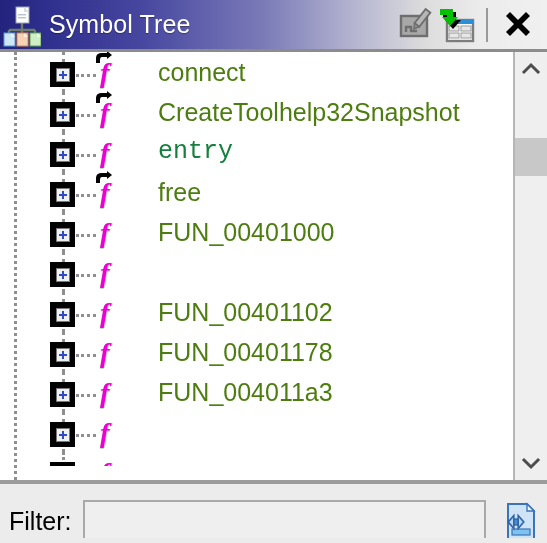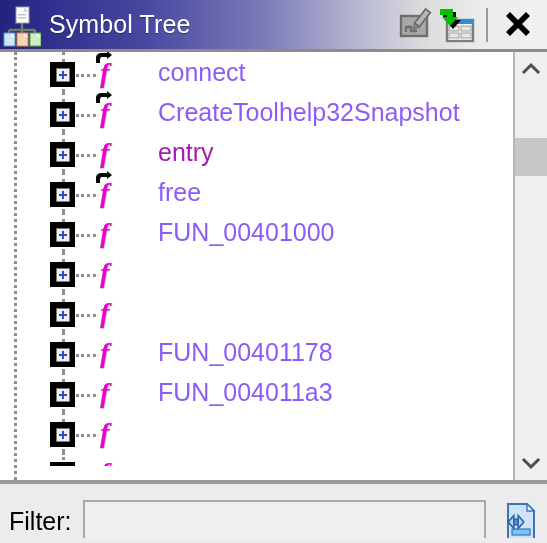--- a/index.html
+++ b/index.html
@@ -198,22 +198,22 @@
   }
 
   .label {
     position: absolute;
     left: 158px;
     font-size: 25px;
     line-height: 40px;
     white-space: nowrap;
     top: 0;
   }
-  .label.blue    { color: #8b5cf6; }
-  .label.magenta { color: #a21caf; }
+  .label.blue    { color: #4d7c0f; }
+  .label.magenta { color: #15803d; font-family: Liberation Mono, monospace; }
 
   
   .row.clipped { height: 14px; overflow: hidden; }
   .row.clipped .toggle { top: 10px; }
   .row.clipped .vline { height: 14px; }
 
   
   .scrollbar {
     flex: 0 0 34px;
     width: 34px;
@@ -444,20 +444,21 @@
         </div>
         <div class="row">
           <div class="vline"></div>
           <div class="toggle">
             <i></i>
           </div>
           <div class="hline"></div>
           <div class="ficon">
             <span class="fglyph">f</span>
           </div>
+          <div class="label blue">FUN_00401102</div>
         </div>
         <div class="row">
           <div class="vline"></div>
           <div class="toggle">
             <i></i>
           </div>
           <div class="hline"></div>
           <div class="ficon">
             <span class="fglyph">f</span>
           </div>

